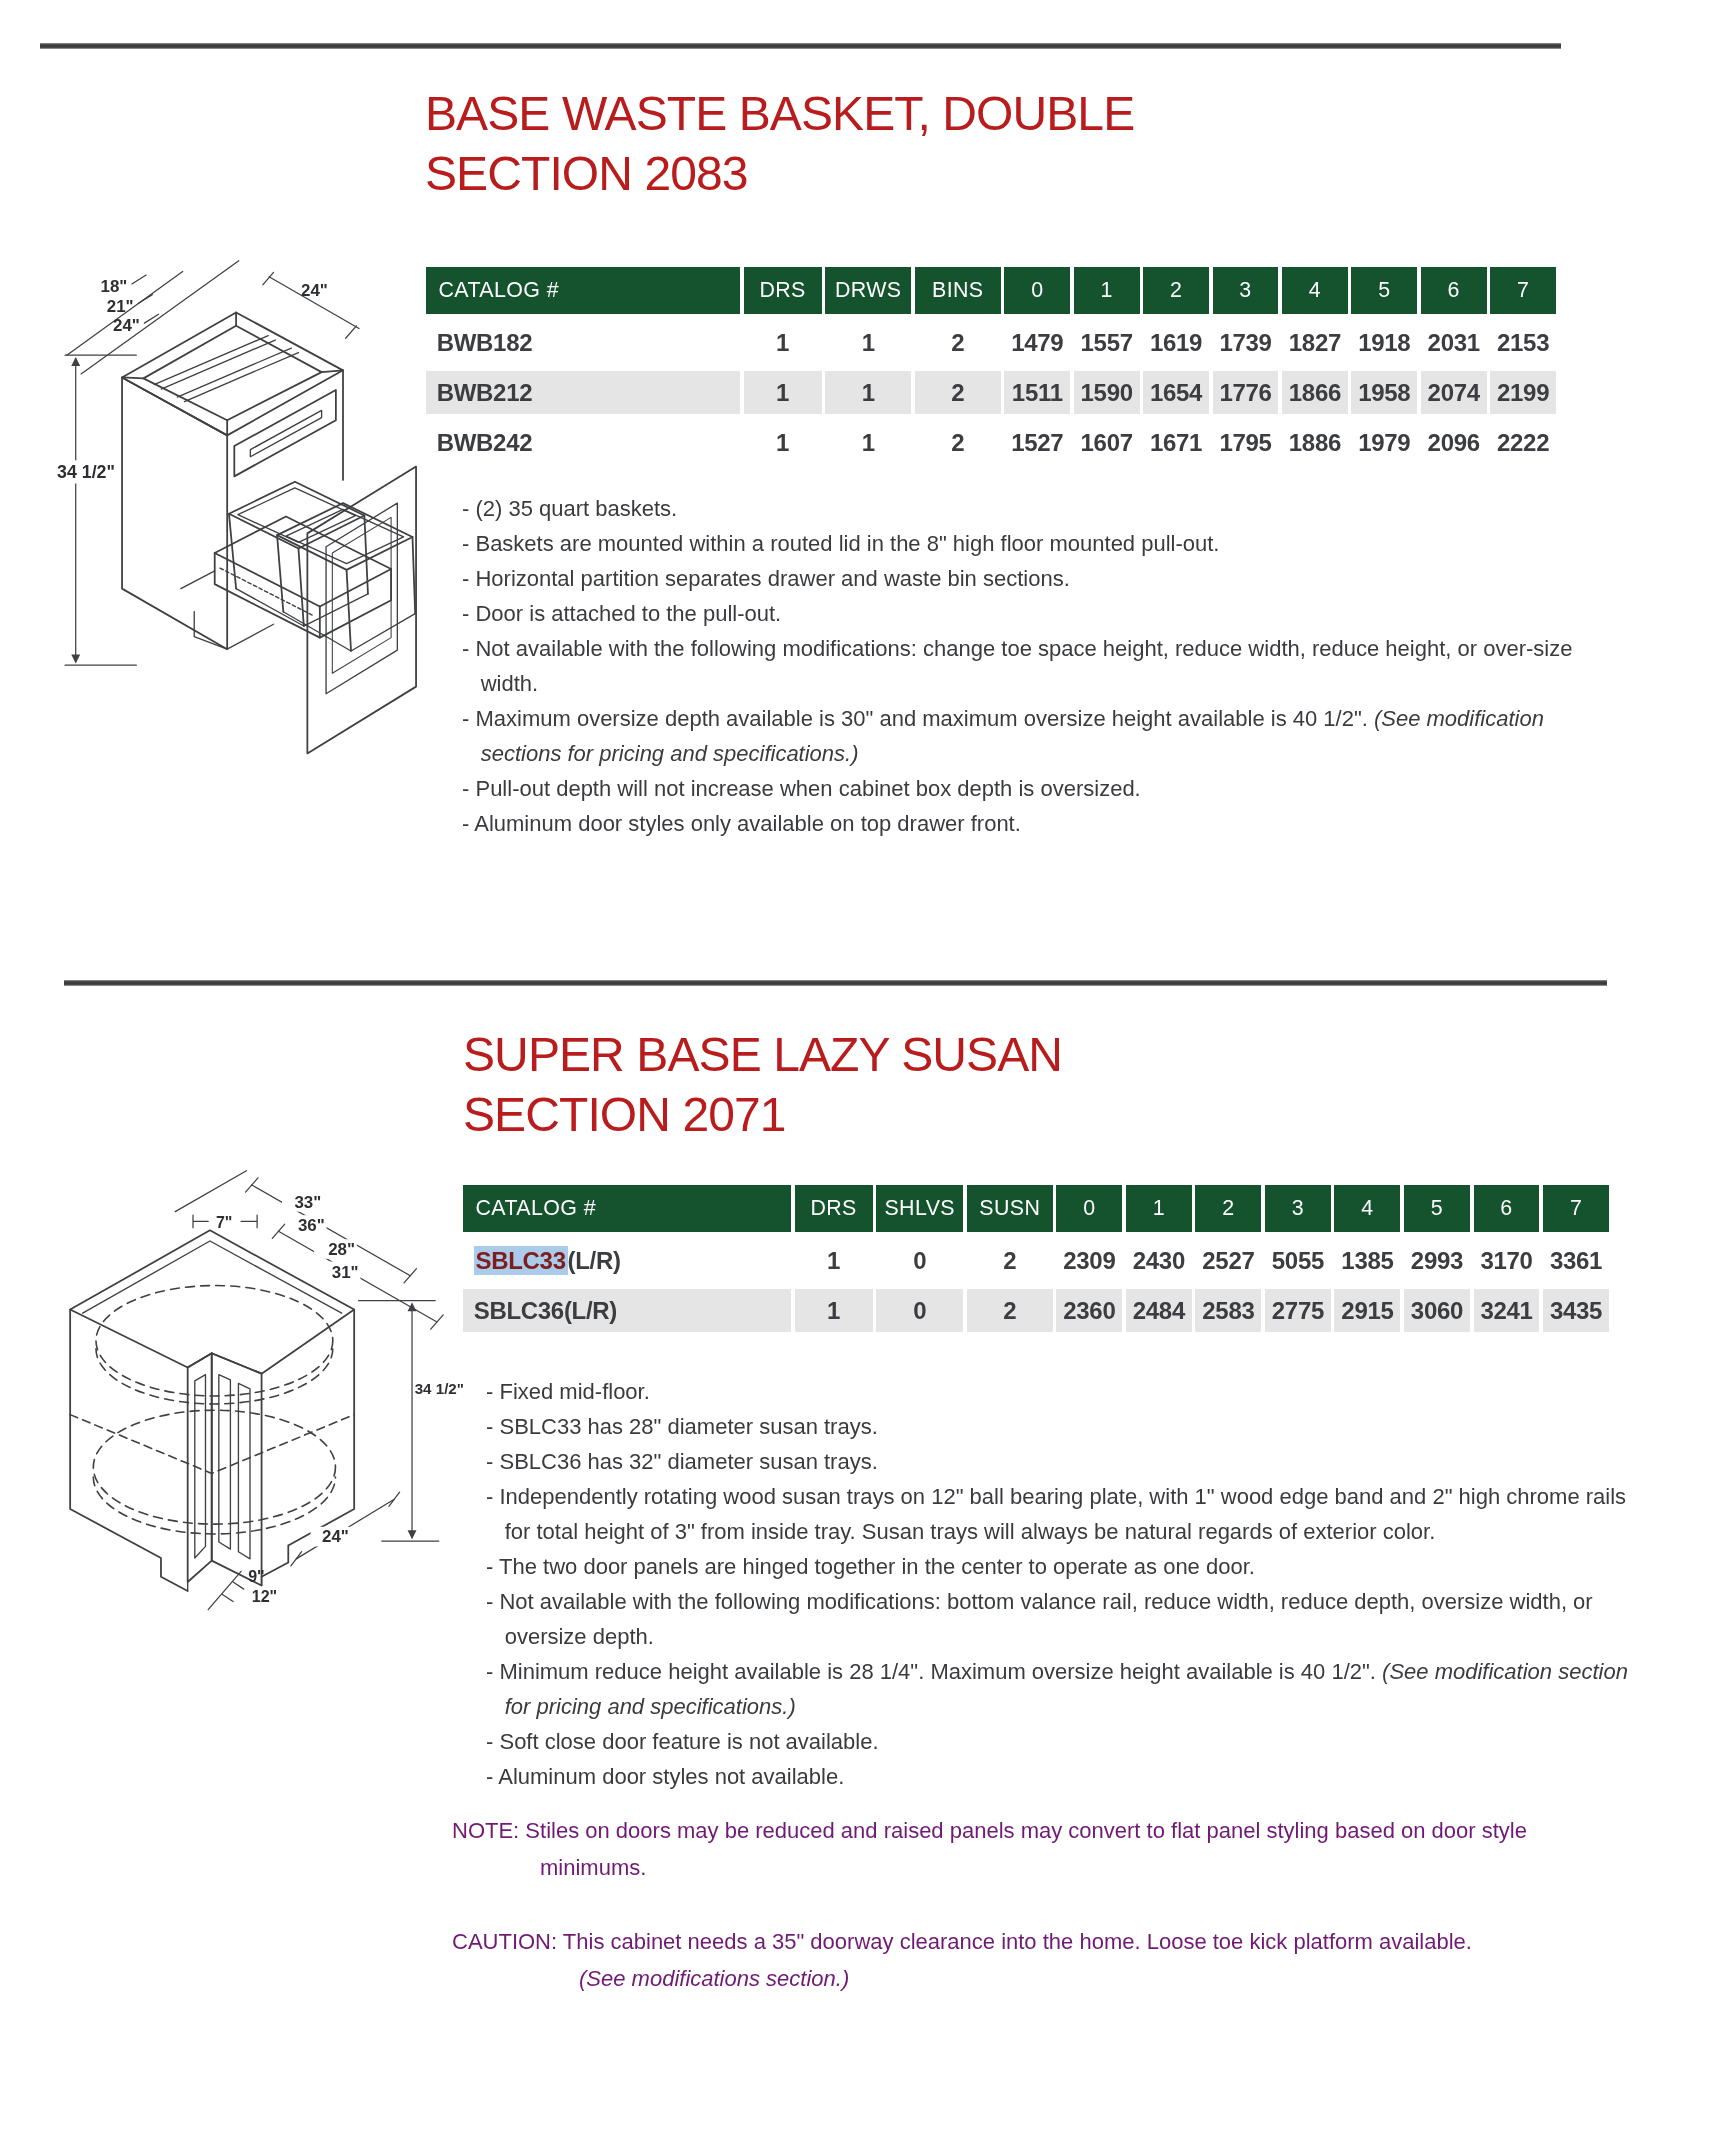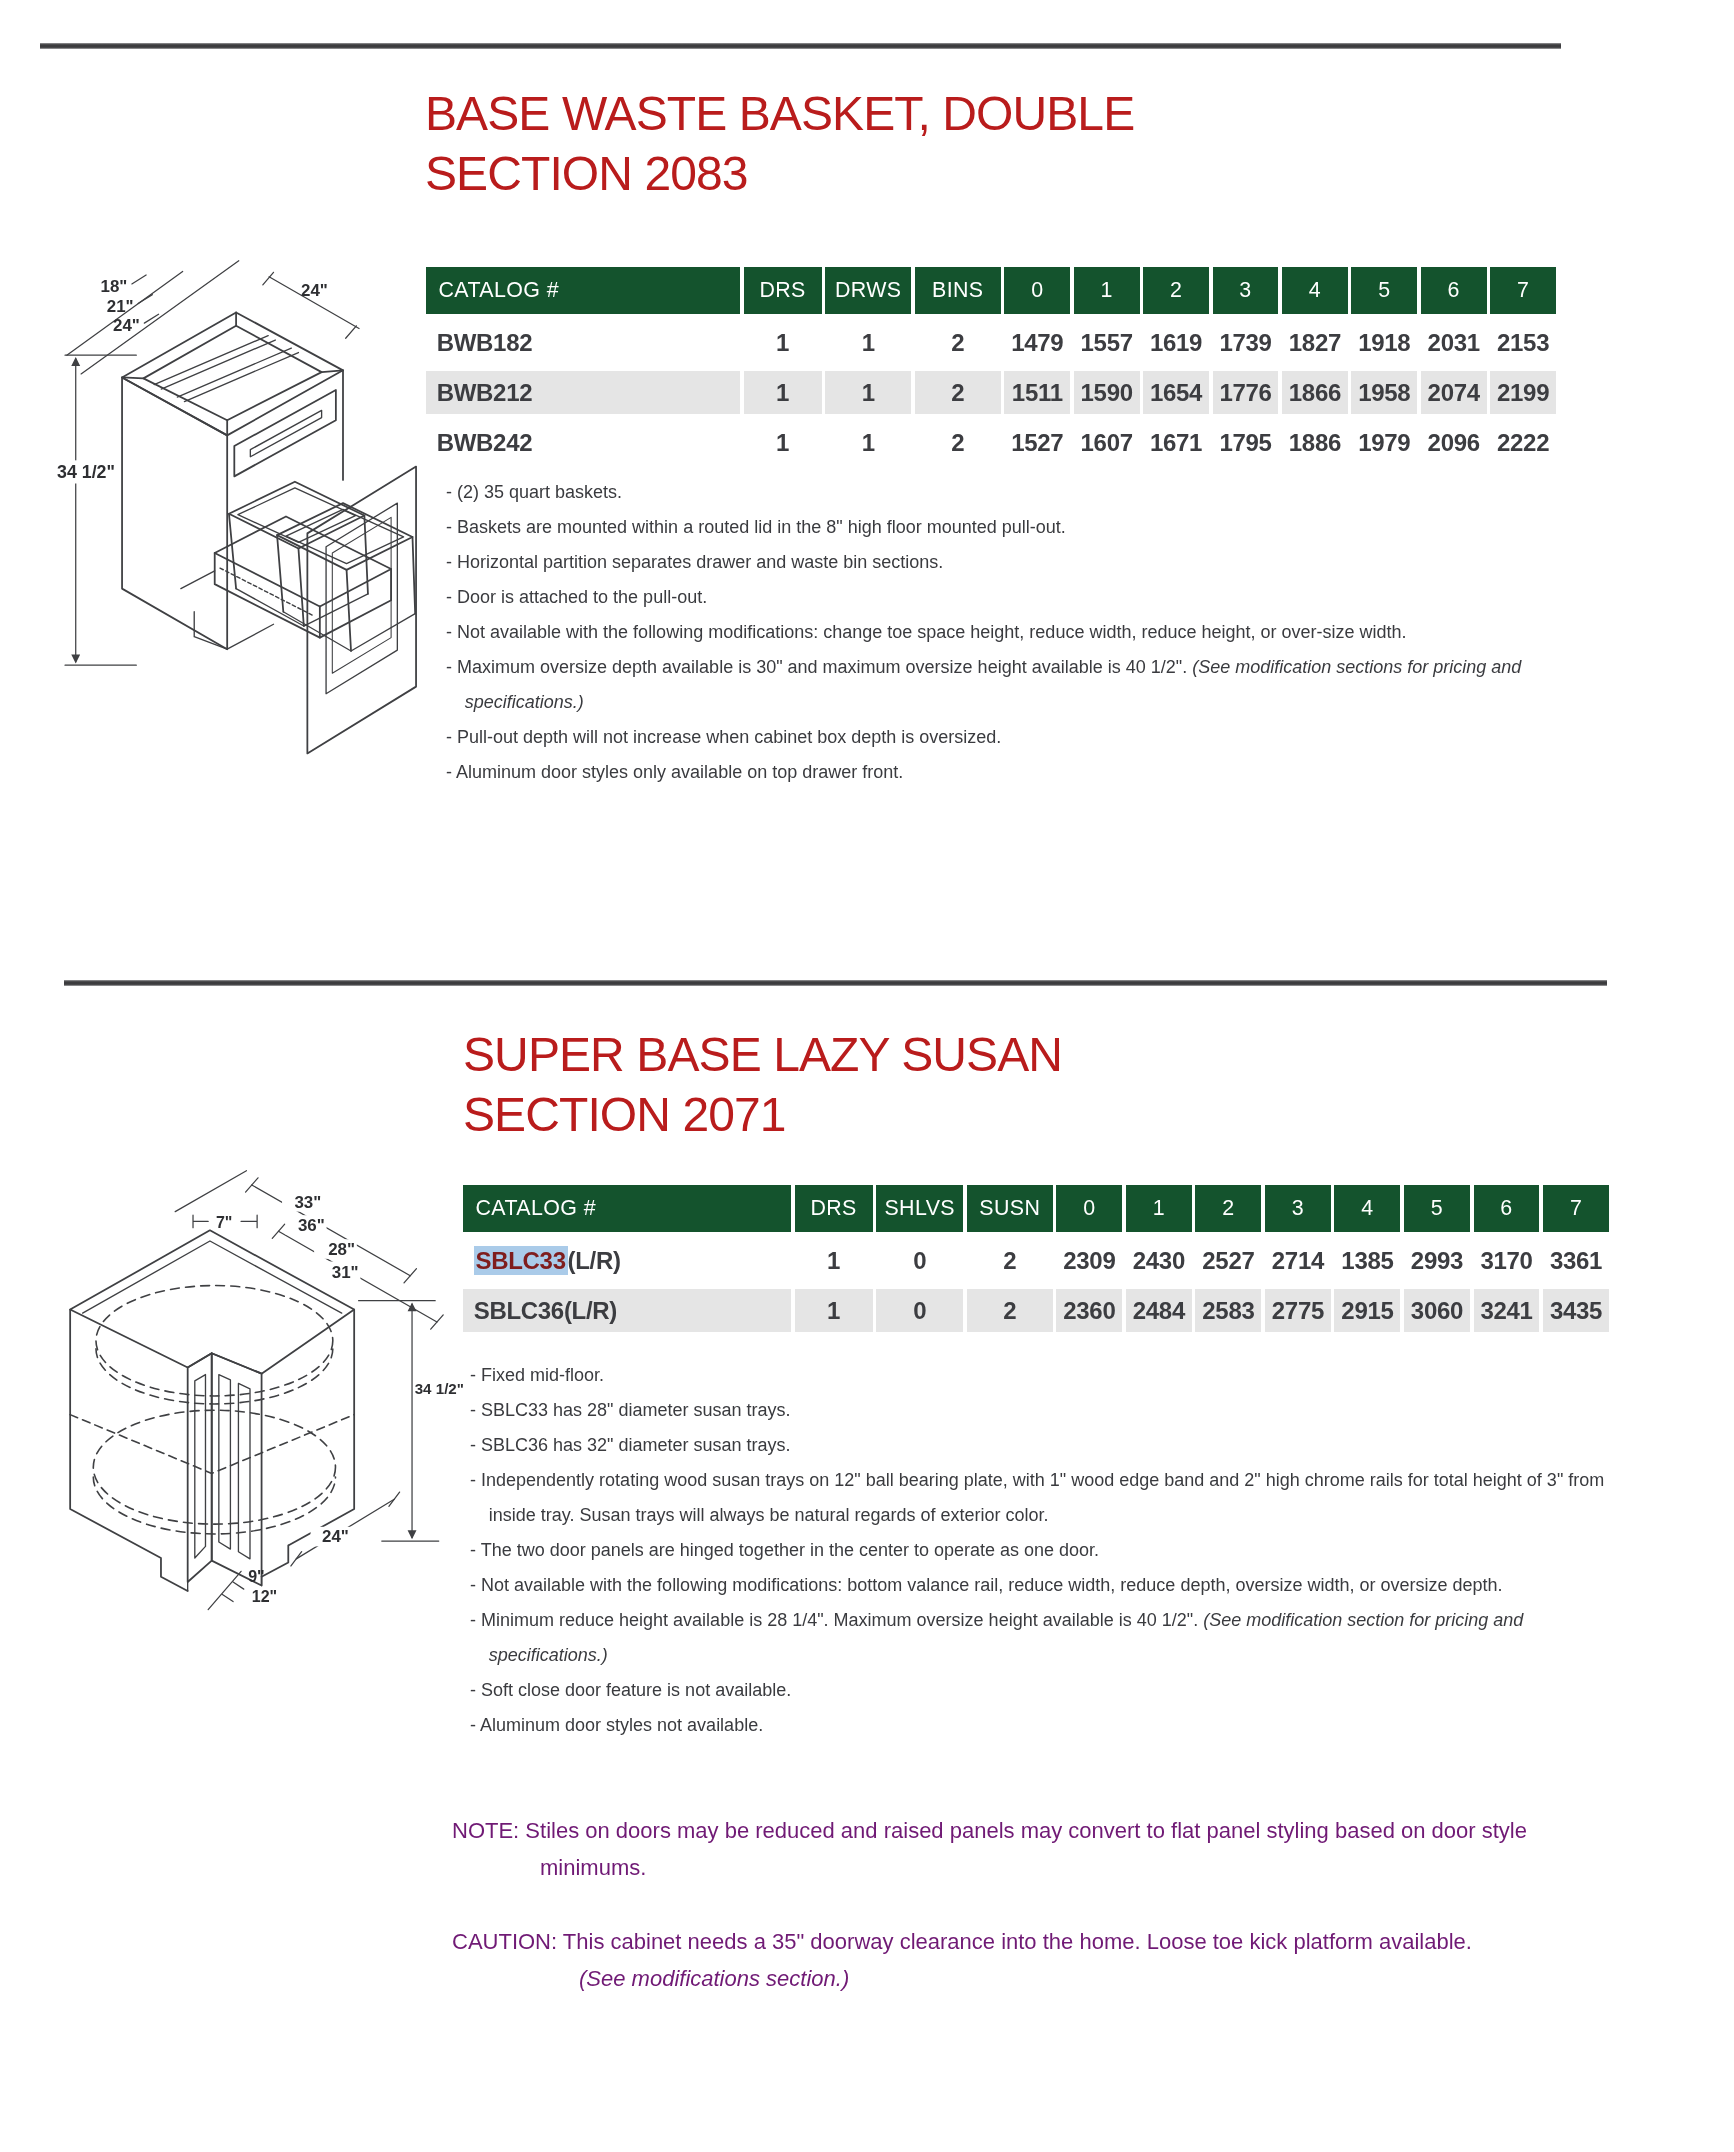--- a/index.html
+++ b/index.html
@@ -31,21 +31,21 @@
   .trow{height:43px;margin-top:7.1px;}
   .cell{
     display:flex;align-items:center;justify-content:center;
     font-size:24px;font-weight:700;color:#3c3d41;letter-spacing:-0.3px;
   }
   .cell.cat{justify-content:flex-start;padding-left:10.7px;}
   .trow.shade .cell{background:#e5e5e5;}
   .hl{background:#aacbe9;color:#7f1d1d;padding:0.9px 1.8px;}
   .hl:empty{display:none;}
   
-  ul.bullets{list-style:none;margin:0;padding:0;font-size:18px;line-height:35px;color:#3a3b3f;}
+  ul.bullets{list-style:none;margin:16px;padding:0;font-size:22px;line-height:35px;color:#3a3b3f;}
   ul.bullets li{padding-left:18.7px;text-indent:-18.7px;}
   ul.bullets i{font-style:italic;}
   
   .para{font-size:22px;line-height:37px;color:#701a75;}
   .para .cont1{padding-left:88px;}
   .para .cont2{padding-left:127px;font-style:italic;}
   
   svg{overflow:visible;display:block;}
   svg text{font-family:"Liberation Sans",sans-serif;font-weight:700;fill:#2e2f32;}
   svg .ln{stroke:#3f4043;fill:none;stroke-linejoin:round;stroke-linecap:round;}
@@ -266,21 +266,21 @@
     <div class="cell cat">
         <span class="hl">SBLC33</span>
         <span>(L/R)</span>
       </div>
     <div class="cell">1</div>
     <div class="cell">0</div>
     <div class="cell">2</div>
     <div class="cell">2309</div>
     <div class="cell">2430</div>
     <div class="cell">2527</div>
-    <div class="cell">2714</div>
+    <div class="cell">5055</div>
     <div class="cell">1385</div>
     <div class="cell">2993</div>
     <div class="cell">3170</div>
     <div class="cell">3361</div>
   </div>
   <div class="trow shade">
     <div class="cell cat">
         <span>SBLC36(L/R)</span>
       </div>
     <div class="cell">1</div>

